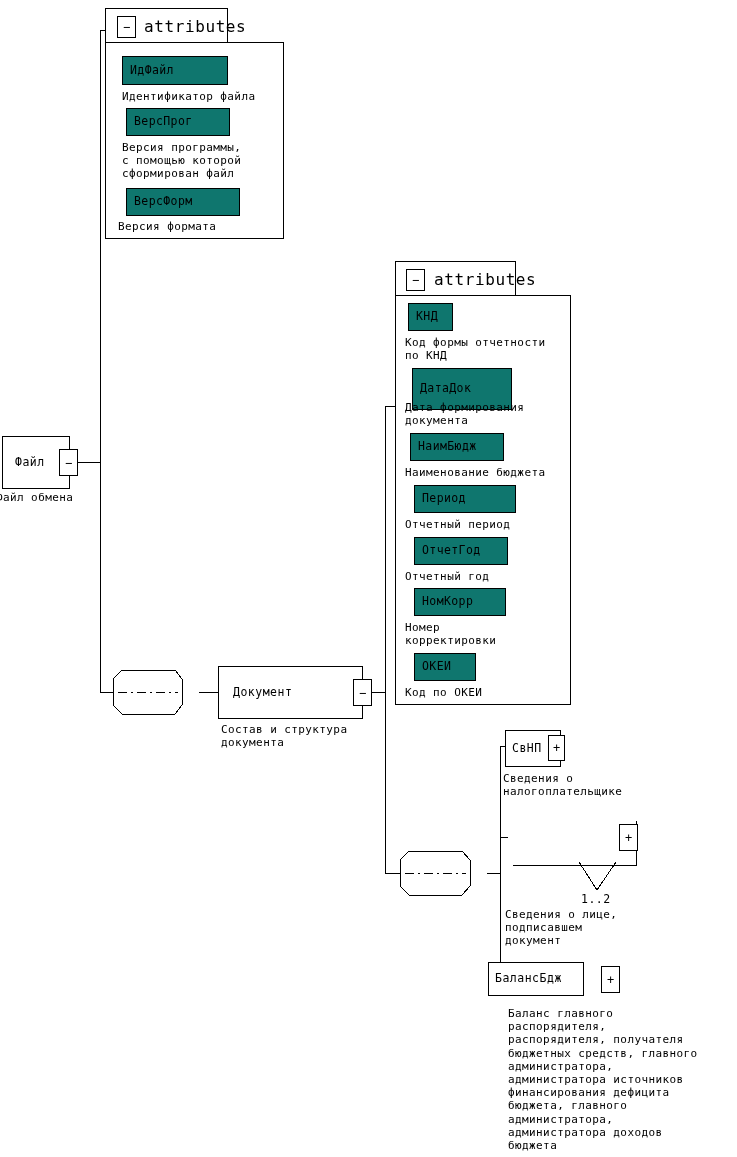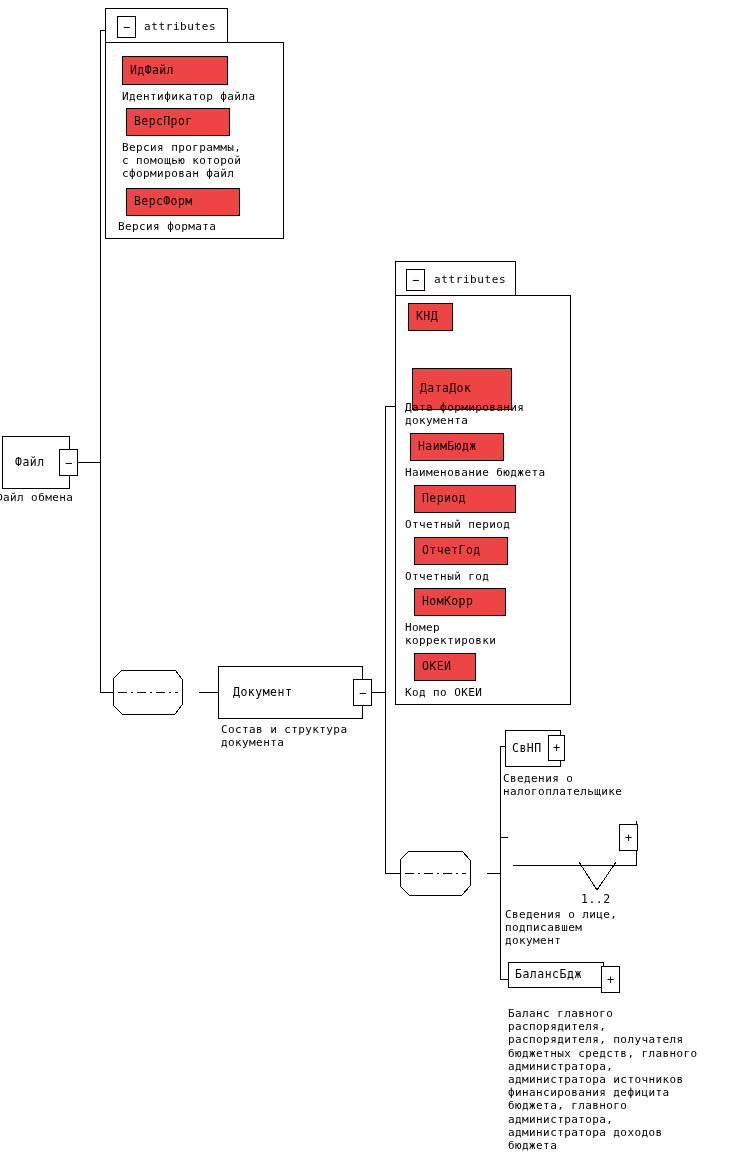--- a/index.html
+++ b/index.html
@@ -27,24 +27,24 @@
     font-size:12px;line-height:1;font-family:"DejaVu Sans Mono","Liberation Mono",monospace;
   }
   
   .attrpanel{position:absolute;box-sizing:border-box;background:#fff;}
   .attrpanel .edge{position:absolute;background:#000;}
   .attrhdr{
     position:absolute;box-sizing:border-box;border:1px solid #000;background:#fff;
   }
   .attrhdr .lbl{
     position:absolute;left:38px;top:50%;transform:translateY(-50%);
-    font-size:11px;letter-spacing:.6px;white-space:nowrap;
+    font-size:16px;letter-spacing:.6px;white-space:nowrap;
   }
   .attrbox{
-    position:absolute;box-sizing:border-box;border:1px solid #000;background:#ef4444;
+    position:absolute;box-sizing:border-box;border:1px solid #000;background:#0f766e;
     display:flex;align-items:center;
   }
   .attrbox .nm{font-size:11.5px;line-height:1;letter-spacing:.4px;white-space:nowrap;padding-left:7px;}
   .cap{
     position:absolute;font-size:11px;line-height:13.2px;letter-spacing:.4px;
     white-space:pre;color:#000;
   }
   .card{position:absolute;font-size:11.5px;letter-spacing:.5px;white-space:nowrap;}
 </style>
 </head>
@@ -162,20 +162,22 @@
   </div>
 
   <div class="attrhdr" style="left:395px;top:261px;width:121px;height:35px;">
     <div class="exp" style="left:10px;top:7px;width:19px;height:22px;">−</div>
     <div class="lbl">attributes</div>
   </div>
 
   <div class="attrbox" style="left:408px;top:303px;width:45px;height:28px;">
     <span class="nm">КНД</span>
   </div>
+  <div class="cap" style="left:405px;top:336px;">Код формы отчетности
+по КНД</div>
 
   <div class="attrbox" style="left:412px;top:368px;width:100px;height:42px;">
     <span class="nm">ДатаДок</span>
   </div>
   <div class="cap" style="left:405px;top:401px;">Дата формирования
 документа</div>
 
   <div class="attrbox" style="left:410px;top:433px;width:94px;height:28px;">
     <span class="nm">НаимБюдж</span>
   </div>
@@ -212,21 +214,21 @@
 
   <div style="position:absolute;left:513px;top:821px;width:124px;height:45px;
               border-right:1px solid #000;border-bottom:1px solid #000;
               box-sizing:border-box;"></div>
   <div class="exp" style="left:619px;top:824px;width:19px;height:27px;">+</div>
   <div class="card" style="left:581px;top:892px;">1..2</div>
   <div class="cap" style="left:505px;top:908px;">Сведения о лице,
 подписавшем
 документ</div>
 
-  <div class="box" style="left:508px;top:962px;width:96px;height:26px;">
+  <div class="box" style="left:488px;top:962px;width:96px;height:34px;">
     <span class="nm" style="padding-left:6px;">БалансБдж</span>
   </div>
   <div class="exp" style="left:601px;top:966px;width:19px;height:27px;">+</div>
   <div class="cap" style="left:508px;top:1007px;">Баланс главного
 распорядителя,
 распорядителя, получателя
 бюджетных средств, главного
 администратора,
 администратора источников
 финансирования дефицита

